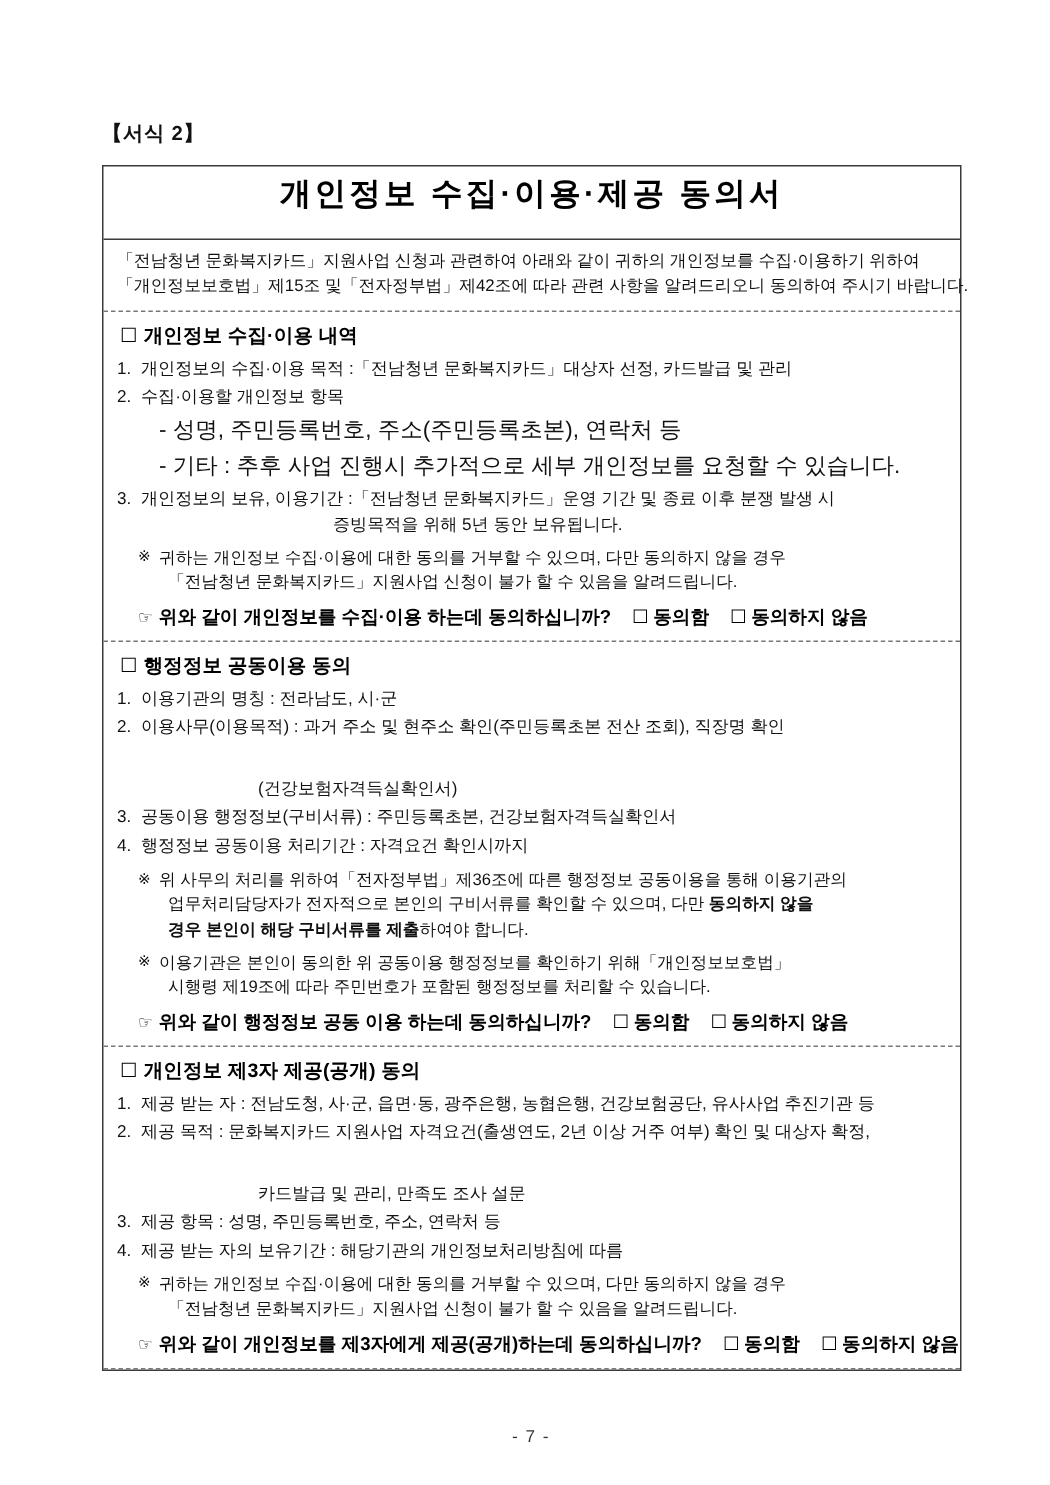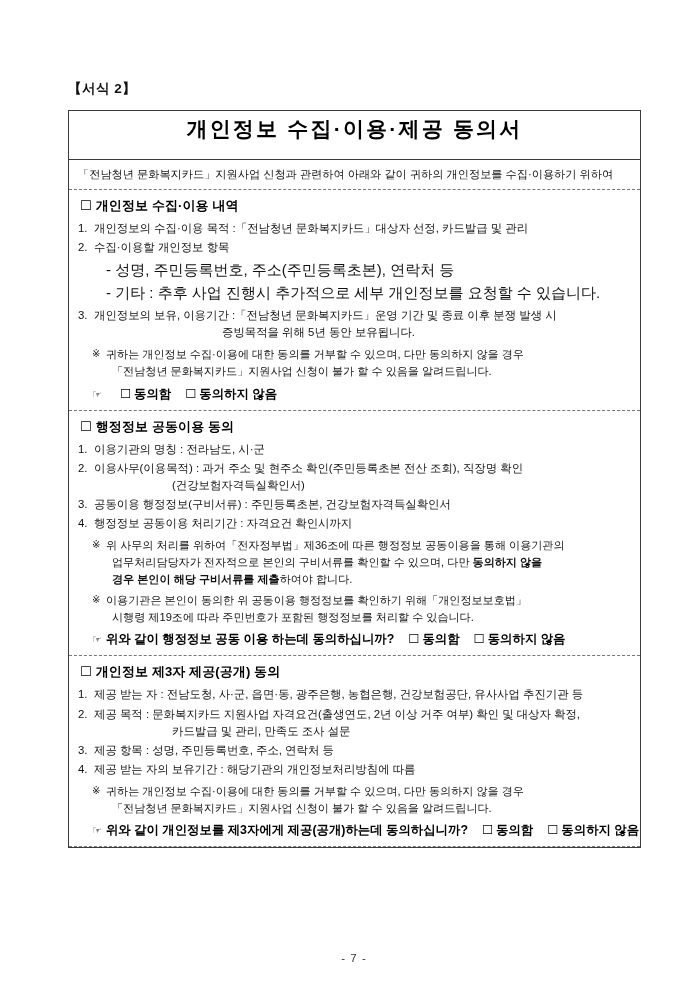--- a/index.html
+++ b/index.html
@@ -101,20 +101,21 @@
     top: 0;
   }
   .item .cont { display: block; }
   .item .cont2 {
     display: block;
     padding-left: 128px;
   }
   .item .cont3 {
     display: block;
     padding-left: 78px;
+    margin-top: 24px;
   }
 
   .dash-line {
     font-size: 15px;
     line-height: 1.52;
     margin: 1px 0 1px 0;
     padding-left: 28px;
     color: #111;
   }
 
@@ -211,20 +212,21 @@
   <div class="form-no">【서식 2】</div>
 
   <div class="doc-box">
 
     <div class="title-row">
       <div class="doc-title">개인정보 수집·이용·제공 동의서</div>
     </div>
 
     <div class="intro">
       <div>「전남청년 문화복지카드」지원사업 신청과 관련하여 아래와 같이 귀하의 개인정보를 수집·이용하기 위하여</div>
+      <div>「개인정보보호법」제15조 및「전자정부법」제42조에 따라 관련 사항을 알려드리오니 동의하여 주시기 바랍니다.</div>
     </div>
 
     <div class="section">
       <div class="sec-head">
         <span class="cbx">☐</span><span>개인정보 수집·이용 내역</span>
       </div>
 
       <div class="item">
         <span class="num">1.</span>
         <span class="cont">개인정보의 수집·이용 목적 :「전남청년 문화복지카드」대상자 선정, 카드발급 및 관리</span>
@@ -244,20 +246,21 @@
       </div>
 
       <div class="note">
         <span class="star">※</span>
         <span>귀하는 개인정보 수집·이용에 대한 동의를 거부할 수 있으며, 다만 동의하지 않을 경우</span>
         <span class="l2">「전남청년 문화복지카드」지원사업 신청이 불가 할 수 있음을 알려드립니다.</span>
       </div>
 
       <div class="agree-row">
         <span class="hand">☞</span>
+        <span class="q">위와 같이 개인정보를 수집·이용 하는데 동의하십니까?</span>
         <span class="opt"><span class="cbx">☐</span><span>동의함</span></span>
         <span class="opt"><span class="cbx">☐</span><span>동의하지 않음</span></span>
       </div>
     </div>
 
     <div class="section">
       <div class="sec-head">
         <span class="cbx">☐</span><span>행정정보 공동이용 동의</span>
       </div>
 

